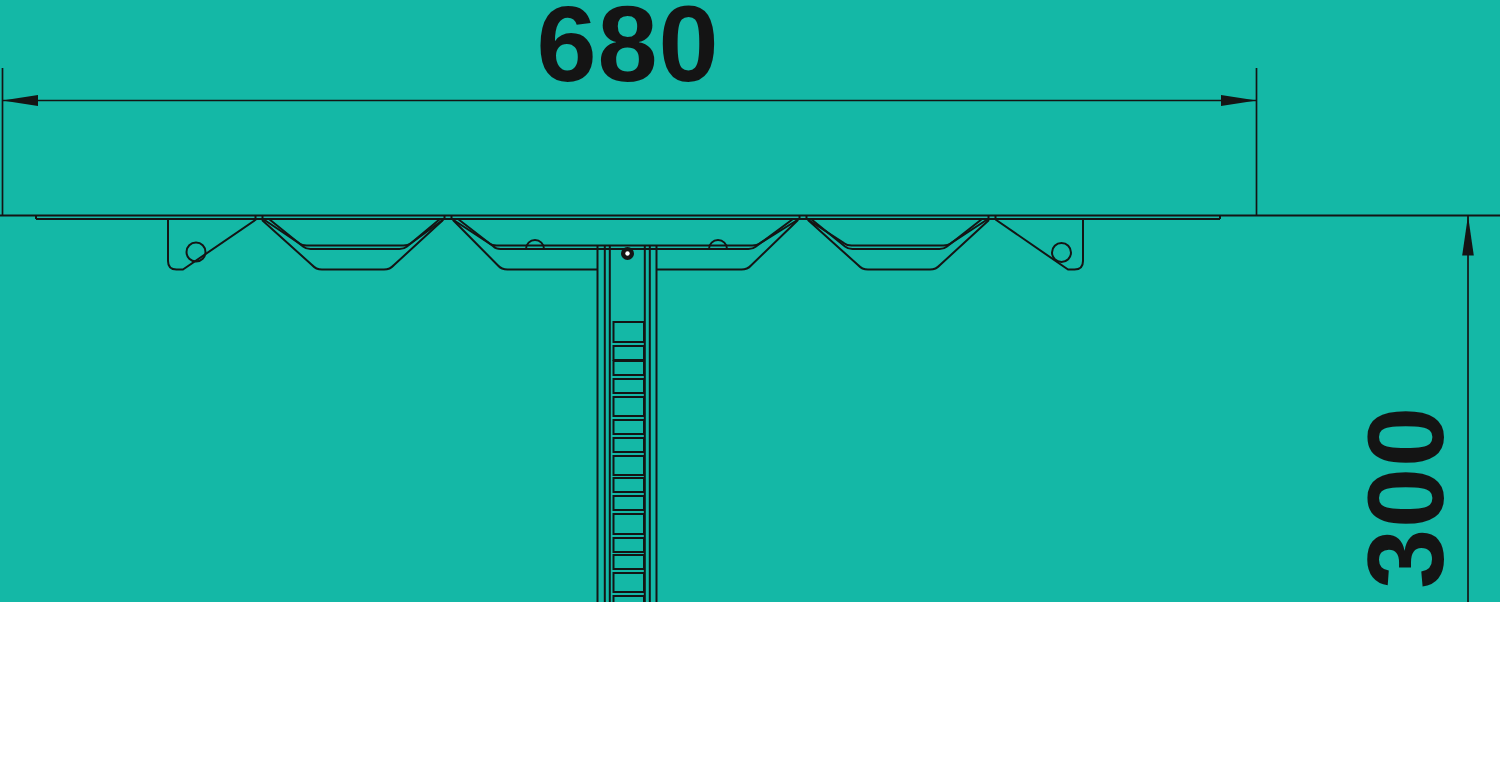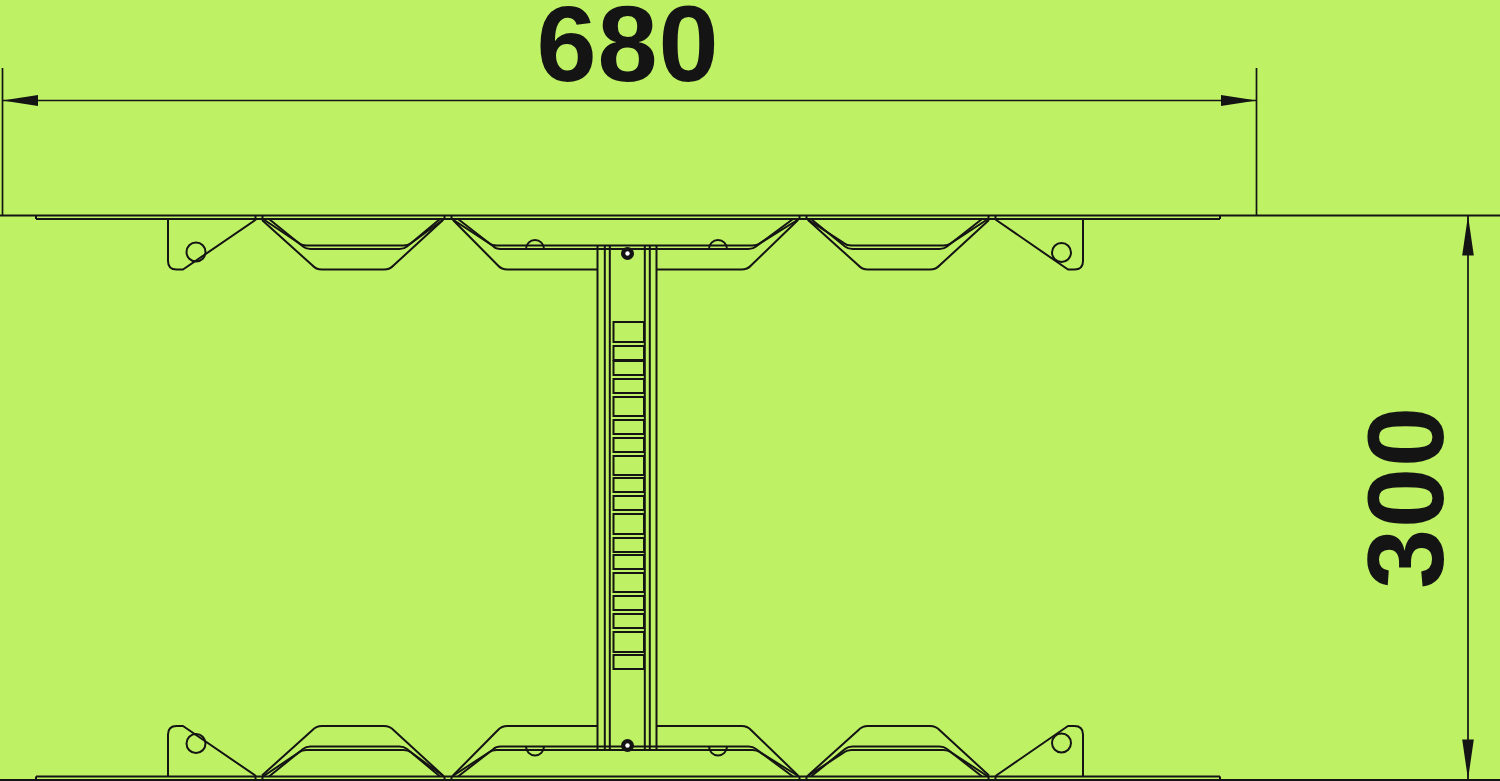--- a/index.html
+++ b/index.html
@@ -1,16 +1,16 @@
 <!DOCTYPE html>
 <html><head>
 <meta charset="utf-8">
 <style>
   html, body { margin: 0; padding: 0; background: #ffffff; }
-  .stage { width: 1500px; height: 781px; background: #bef264; overflow: hidden; }
+  .stage { width: 1500px; height: 602px; background: #14b8a6; overflow: hidden; }
   svg text {
     font-family: "Liberation Sans", sans-serif;
     font-weight: bold;
     fill: #141414;
   }
   .dim-label { font-size: 108px; letter-spacing: 1px; }
 </style>
 </head>
 <body>
 

